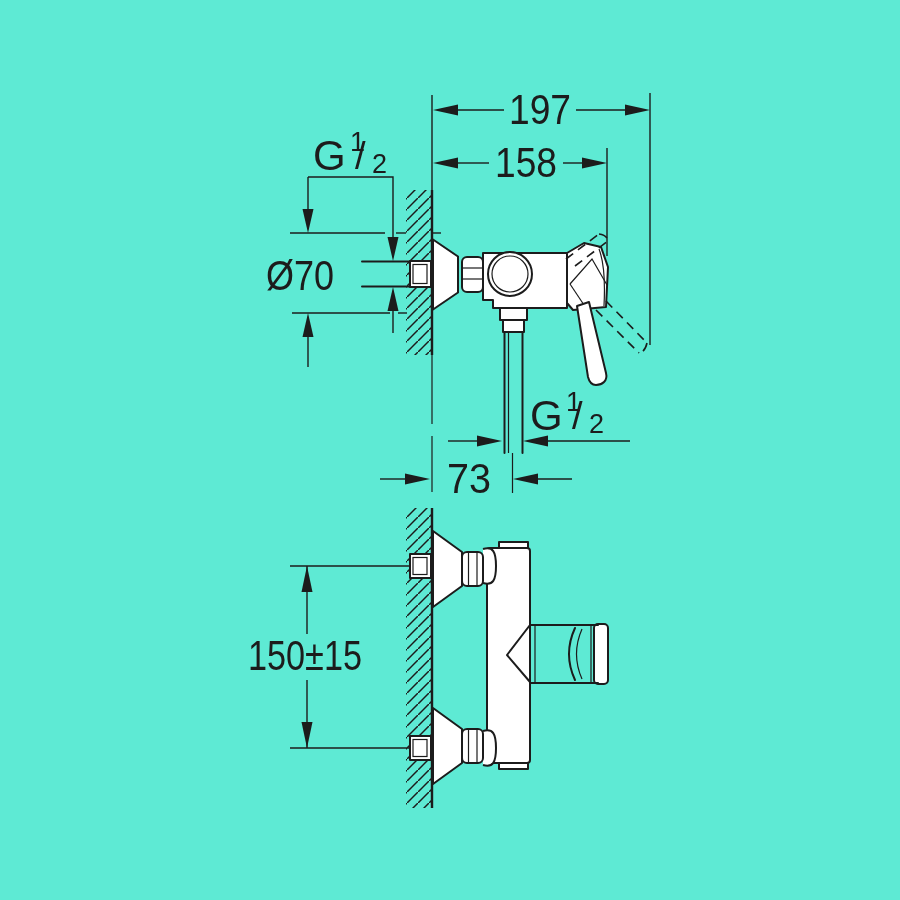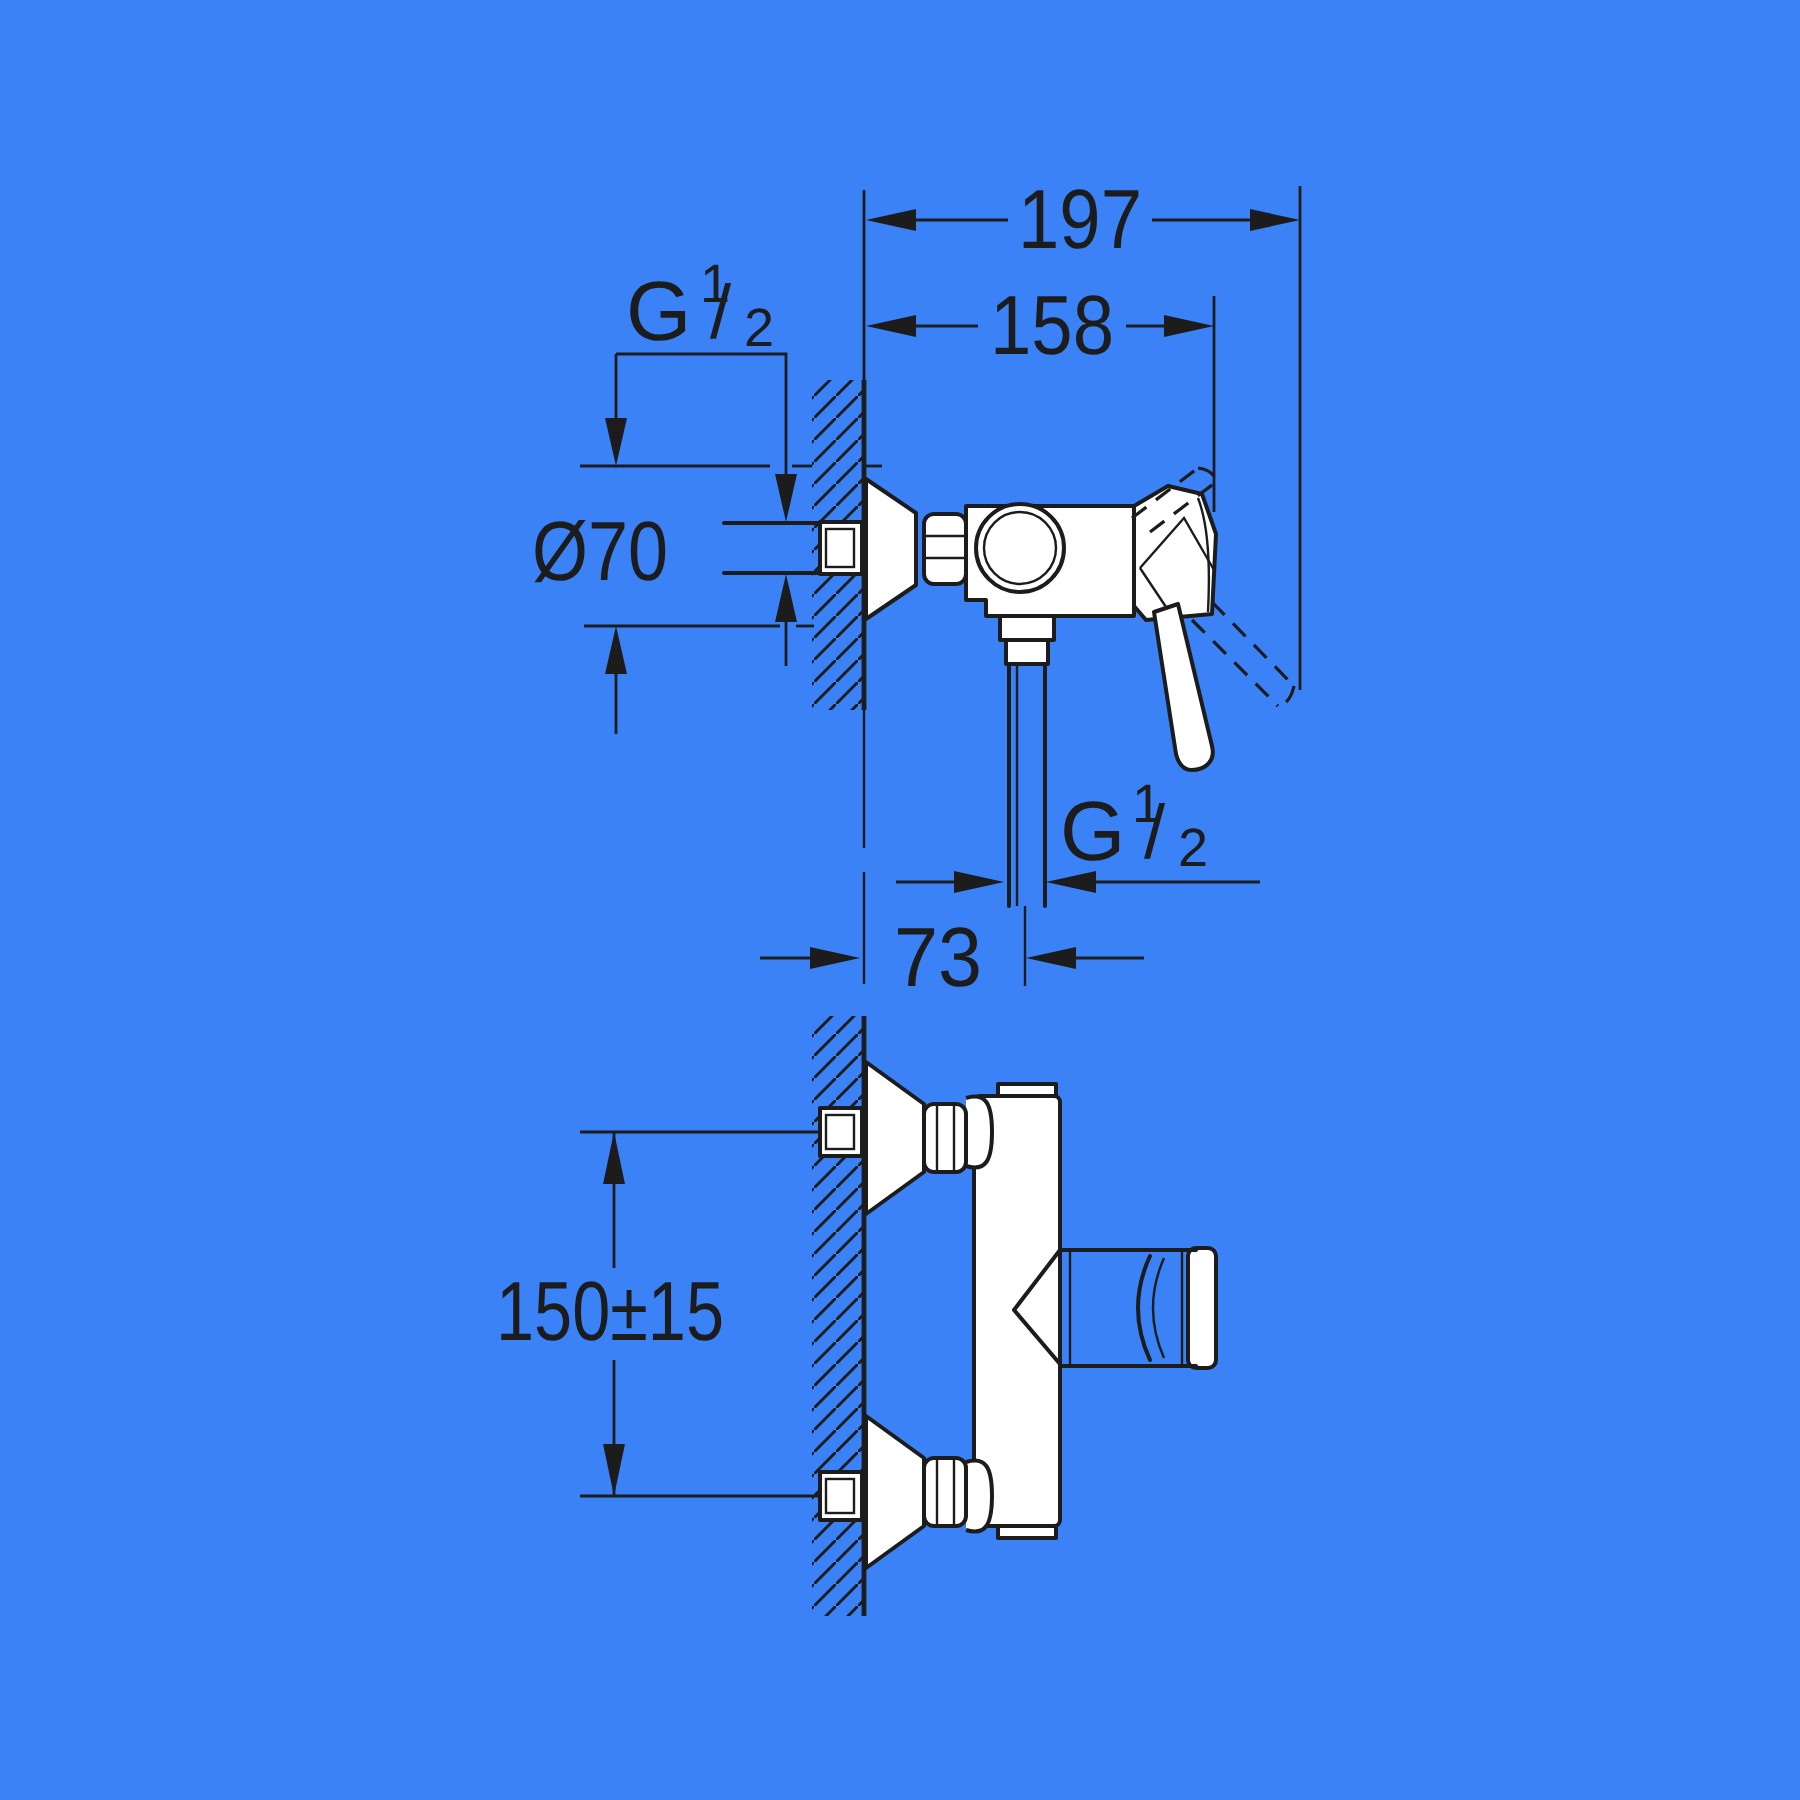--- a/index.html
+++ b/index.html
@@ -1,16 +1,16 @@
 <!DOCTYPE html>
 <html><head>
 <meta charset="utf-8">
 <style>
   html,body{margin:0;padding:0;background:#ffffff;}
-  .canvas{width:900px;height:900px;background:#3b82f6;position:relative;overflow:hidden;text-decoration:underline;}
+  .canvas{width:900px;height:900px;background:#5eead4;position:relative;overflow:hidden;text-decoration:underline;}
   svg{display:block;}
   text{font-family:"Liberation Sans", sans-serif;fill:#1c1c1c;}
   .obj{stroke:#1c1c1c;stroke-width:2;fill:none;stroke-linejoin:round;stroke-linecap:round;}
   .objw{stroke:#1c1c1c;stroke-width:2;fill:#ffffff;stroke-linejoin:round;}
   .thin{stroke:#1c1c1c;stroke-width:1.2;fill:none;}
   .dim{stroke:#1c1c1c;stroke-width:1.4;fill:none;}
   .wall{stroke:#1c1c1c;stroke-width:2.4;fill:none;}
   .head{fill:#1c1c1c;stroke:none;}
   .ghost{stroke:#1c1c1c;stroke-width:1.6;fill:none;stroke-dasharray:9 6;stroke-linecap:butt;}
   .dtxt{font-size:42px;}

